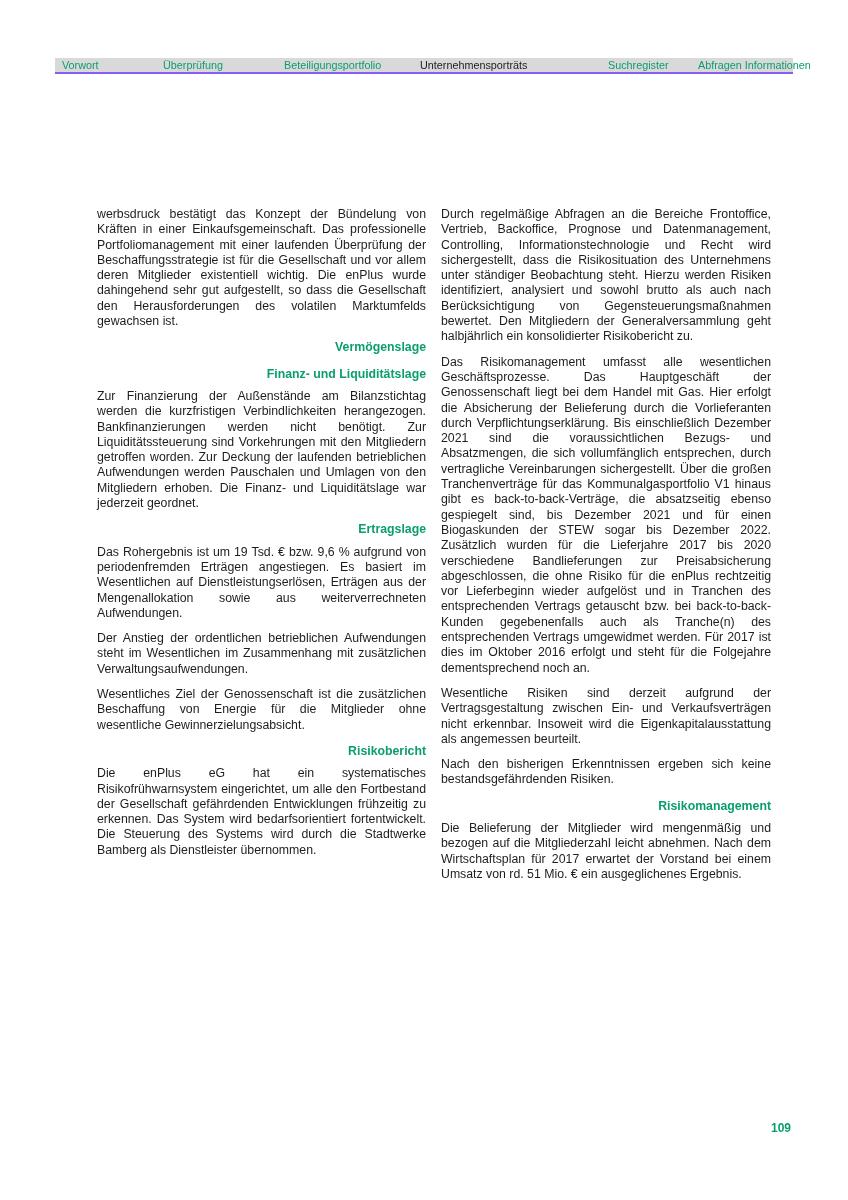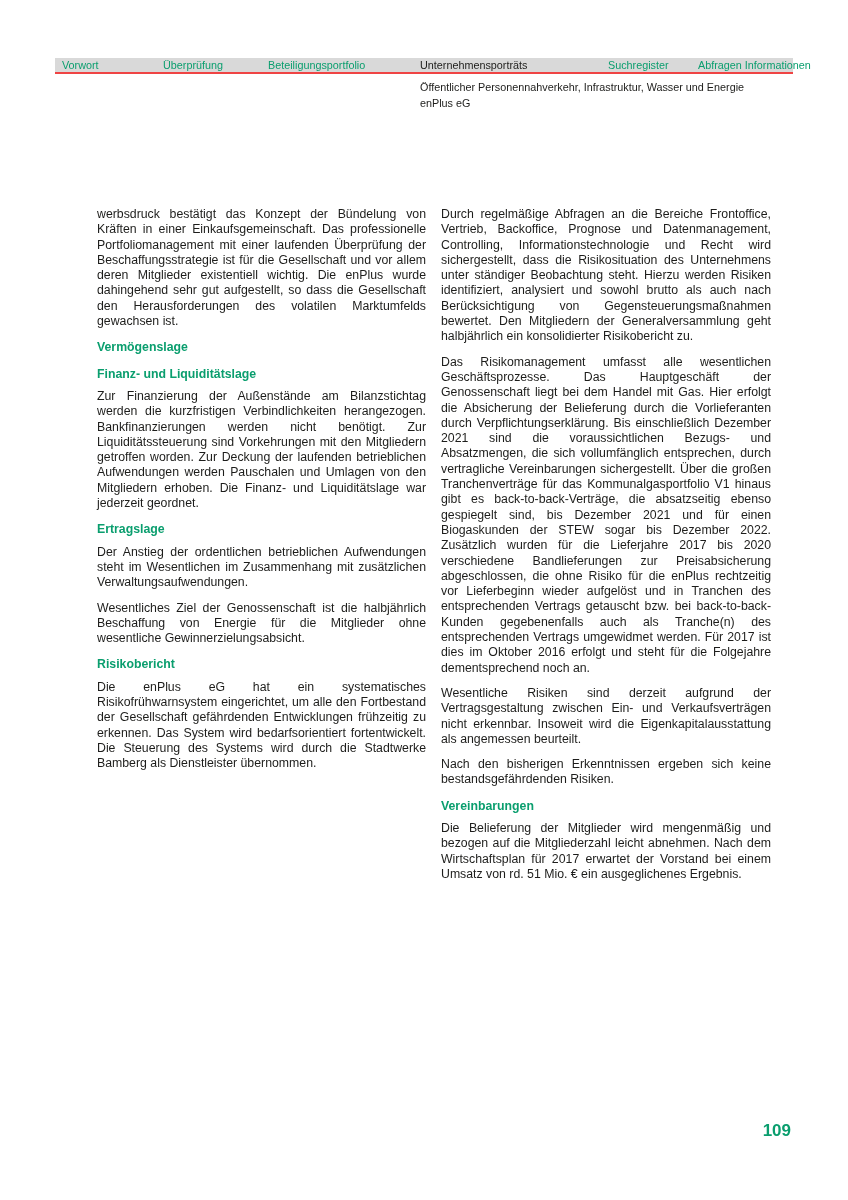--- a/index.html
+++ b/index.html
@@ -13,36 +13,36 @@
     overflow: hidden;
   }
   
   .navband {
     position: absolute;
     left: 55px;
     top: 58px;
     width: 738px;
     height: 14px;
     background: #d9d9d9;
-    border-bottom: 2px solid #ef4444;
+    border-bottom: 2px solid #8b5cf6;
   }
   .nav-item {
     position: absolute;
     top: 1px;
     font-size: 10.8px;
     line-height: 13px;
     color: #0a9e6e;
     white-space: nowrap;
     cursor: pointer;
     text-decoration: none;
   }
   .nav-item.active { color: #1d1d1b; }
   .nav-0 { left: 7px; }
   .nav-1 { left: 108px; }
-  .nav-2 { left: 213px; }
+  .nav-2 { left: 229px; }
   .nav-3 { left: 365px; }
   .nav-4 { left: 520px; margin-left: 33px; }
   .nav-5 { left: 643px; }
 
   .header-sub {
     position: absolute;
     left: 420px;
     top: 79px;
     font-size: 10.8px;
     line-height: 16px;
@@ -60,68 +60,65 @@
   }
   .col-left  { left: 97px;  width: 329px; }
   .col-right { left: 441px; width: 330px; }
   .col p { margin: 0 0 10px 0; }
   .col h3 {
     font-size: 12.3px;
     line-height: 15.3px;
     font-weight: bold;
     color: #0a9e6e;
     margin: 11px 0 7px 0;
-    text-align: left;
+    text-align: right;
   }
   .col > :first-child { margin-top: 10px; }
 
   .pagenum {
     position: absolute;
     top: 1121px;
     right: 57px;
-    font-size: 17px;
+    font-size: 12px;
     font-weight: bold;
     color: #0a9e6e;
   }
 </style>
 </head>
 <body>
 
 <div class="page">
 
   <div class="navband">
     <span class="nav-item nav-0">Vorwort</span>
     <span class="nav-item nav-1">Überprüfung</span>
     <span class="nav-item nav-2">Beteiligungsportfolio</span>
     <span class="nav-item nav-3 active">Unternehmensporträts</span>
     <span class="nav-item nav-4">Suchregister</span>
     <span class="nav-item nav-5">Abfragen Informationen</span>
   </div>
 
-  <div class="header-sub">
-    <div>Öffentlicher Personennahverkehr, Infrastruktur, Wasser und Energie</div>
-    <div>enPlus eG</div>
-  </div>
 
   <div class="col col-left">
     <p>werbsdruck bestätigt das Konzept der Bündelung von Kräften in einer Einkaufsgemeinschaft. Das professionelle Portfoliomanagement mit einer laufenden Überprüfung der Beschaffungsstrategie ist für die Gesellschaft und vor allem deren Mitglieder existentiell wichtig. Die enPlus wurde dahingehend sehr gut aufgestellt, so dass die Gesellschaft den Herausforderungen des volatilen Marktumfelds gewachsen ist.</p>
     <h3>Vermögenslage</h3>
     <h3>Finanz- und Liquiditätslage</h3>
     <p>Zur Finanzierung der Außenstände am Bilanzstichtag werden die kurzfristigen Verbindlichkeiten herangezogen. Bankfinanzierungen werden nicht benötigt. Zur Liquiditätssteuerung sind Vorkehrungen mit den Mitgliedern getroffen worden. Zur Deckung der laufenden betrieblichen Aufwendungen werden Pauschalen und Umlagen von den Mitgliedern erhoben. Die Finanz- und Liquiditätslage war jederzeit geordnet.</p>
     <h3>Ertragslage</h3>
+    <p>Das Rohergebnis ist um 19 Tsd. € bzw. 9,6 % aufgrund von periodenfremden Erträgen angestiegen. Es basiert im Wesentlichen auf Dienstleistungserlösen, Erträgen aus der Mengenallokation sowie aus weiterverrechneten Aufwendungen.</p>
     <p>Der Anstieg der ordentlichen betrieblichen Aufwendungen steht im Wesentlichen im Zusammenhang mit zusätzlichen Verwaltungsaufwendungen.</p>
-    <p>Wesentliches Ziel der Genossenschaft ist die halbjährlich Beschaffung von Energie für die Mitglieder ohne wesentliche Gewinnerzielungsabsicht.</p>
+    <p>Wesentliches Ziel der Genossenschaft ist die zusätzlichen Beschaffung von Energie für die Mitglieder ohne wesentliche Gewinnerzielungsabsicht.</p>
     <h3>Risikobericht</h3>
     <p>Die enPlus eG hat ein systematisches Risikofrühwarnsystem eingerichtet, um alle den Fortbestand der Gesellschaft gefährdenden Entwicklungen frühzeitig zu erkennen. Das System wird bedarfsorientiert fortentwickelt. Die Steuerung des Systems wird durch die Stadtwerke Bamberg als Dienstleister übernommen.</p>
   </div>
 
   <div class="col col-right">
     <p>Durch regelmäßige Abfragen an die Bereiche Frontoffice, Vertrieb, Backoffice, Prognose und Datenmanagement, Controlling, Informationstechnologie und Recht wird sichergestellt, dass die Risikosituation des Unternehmens unter ständiger Beobachtung steht. Hierzu werden Risiken identifiziert, analysiert und sowohl brutto als auch nach Berücksichtigung von Gegensteuerungsmaßnahmen bewertet. Den Mitgliedern der Generalversammlung geht halbjährlich ein konsolidierter Risikobericht zu.</p>
     <p>Das Risikomanagement umfasst alle wesentlichen Geschäftsprozesse. Das Hauptgeschäft der Genossenschaft liegt bei dem Handel mit Gas. Hier erfolgt die Absicherung der Belieferung durch die Vorlieferanten durch Verpflichtungserklärung. Bis einschließlich Dezember 2021 sind die voraussichtlichen Bezugs- und Absatzmengen, die sich vollumfänglich entsprechen, durch vertragliche Vereinbarungen sichergestellt. Über die großen Tranchenverträge für das Kommunalgasportfolio V1 hinaus gibt es back-to-back-Verträge, die absatzseitig ebenso gespiegelt sind, bis Dezember 2021 und für einen Biogaskunden der STEW sogar bis Dezember 2022. Zusätzlich wurden für die Lieferjahre 2017 bis 2020 verschiedene Bandlieferungen zur Preisabsicherung abgeschlossen, die ohne Risiko für die enPlus rechtzeitig vor Lieferbeginn wieder aufgelöst und in Tranchen des entsprechenden Vertrags getauscht bzw. bei back-to-back-Kunden gegebenenfalls auch als Tranche(n) des entsprechenden Vertrags umgewidmet werden. Für 2017 ist dies im Oktober 2016 erfolgt und steht für die Folgejahre dementsprechend noch an.</p>
     <p>Wesentliche Risiken sind derzeit aufgrund der Vertragsgestaltung zwischen Ein- und Verkaufsverträgen nicht erkennbar. Insoweit wird die Eigenkapitalausstattung als angemessen beurteilt.</p>
     <p>Nach den bisherigen Erkenntnissen ergeben sich keine bestandsgefährdenden Risiken.</p>
-    <h3>Vereinbarungen</h3>
+    <h3>Risikomanagement</h3>
     <p>Die Belieferung der Mitglieder wird mengenmäßig und bezogen auf die Mitgliederzahl leicht abnehmen. Nach dem Wirtschaftsplan für 2017 erwartet der Vorstand bei einem Umsatz von rd. 51 Mio. € ein ausgeglichenes Ergebnis.</p>
   </div>
 
   <div class="pagenum">109</div>
 
 </div>
 
 </body></html>

